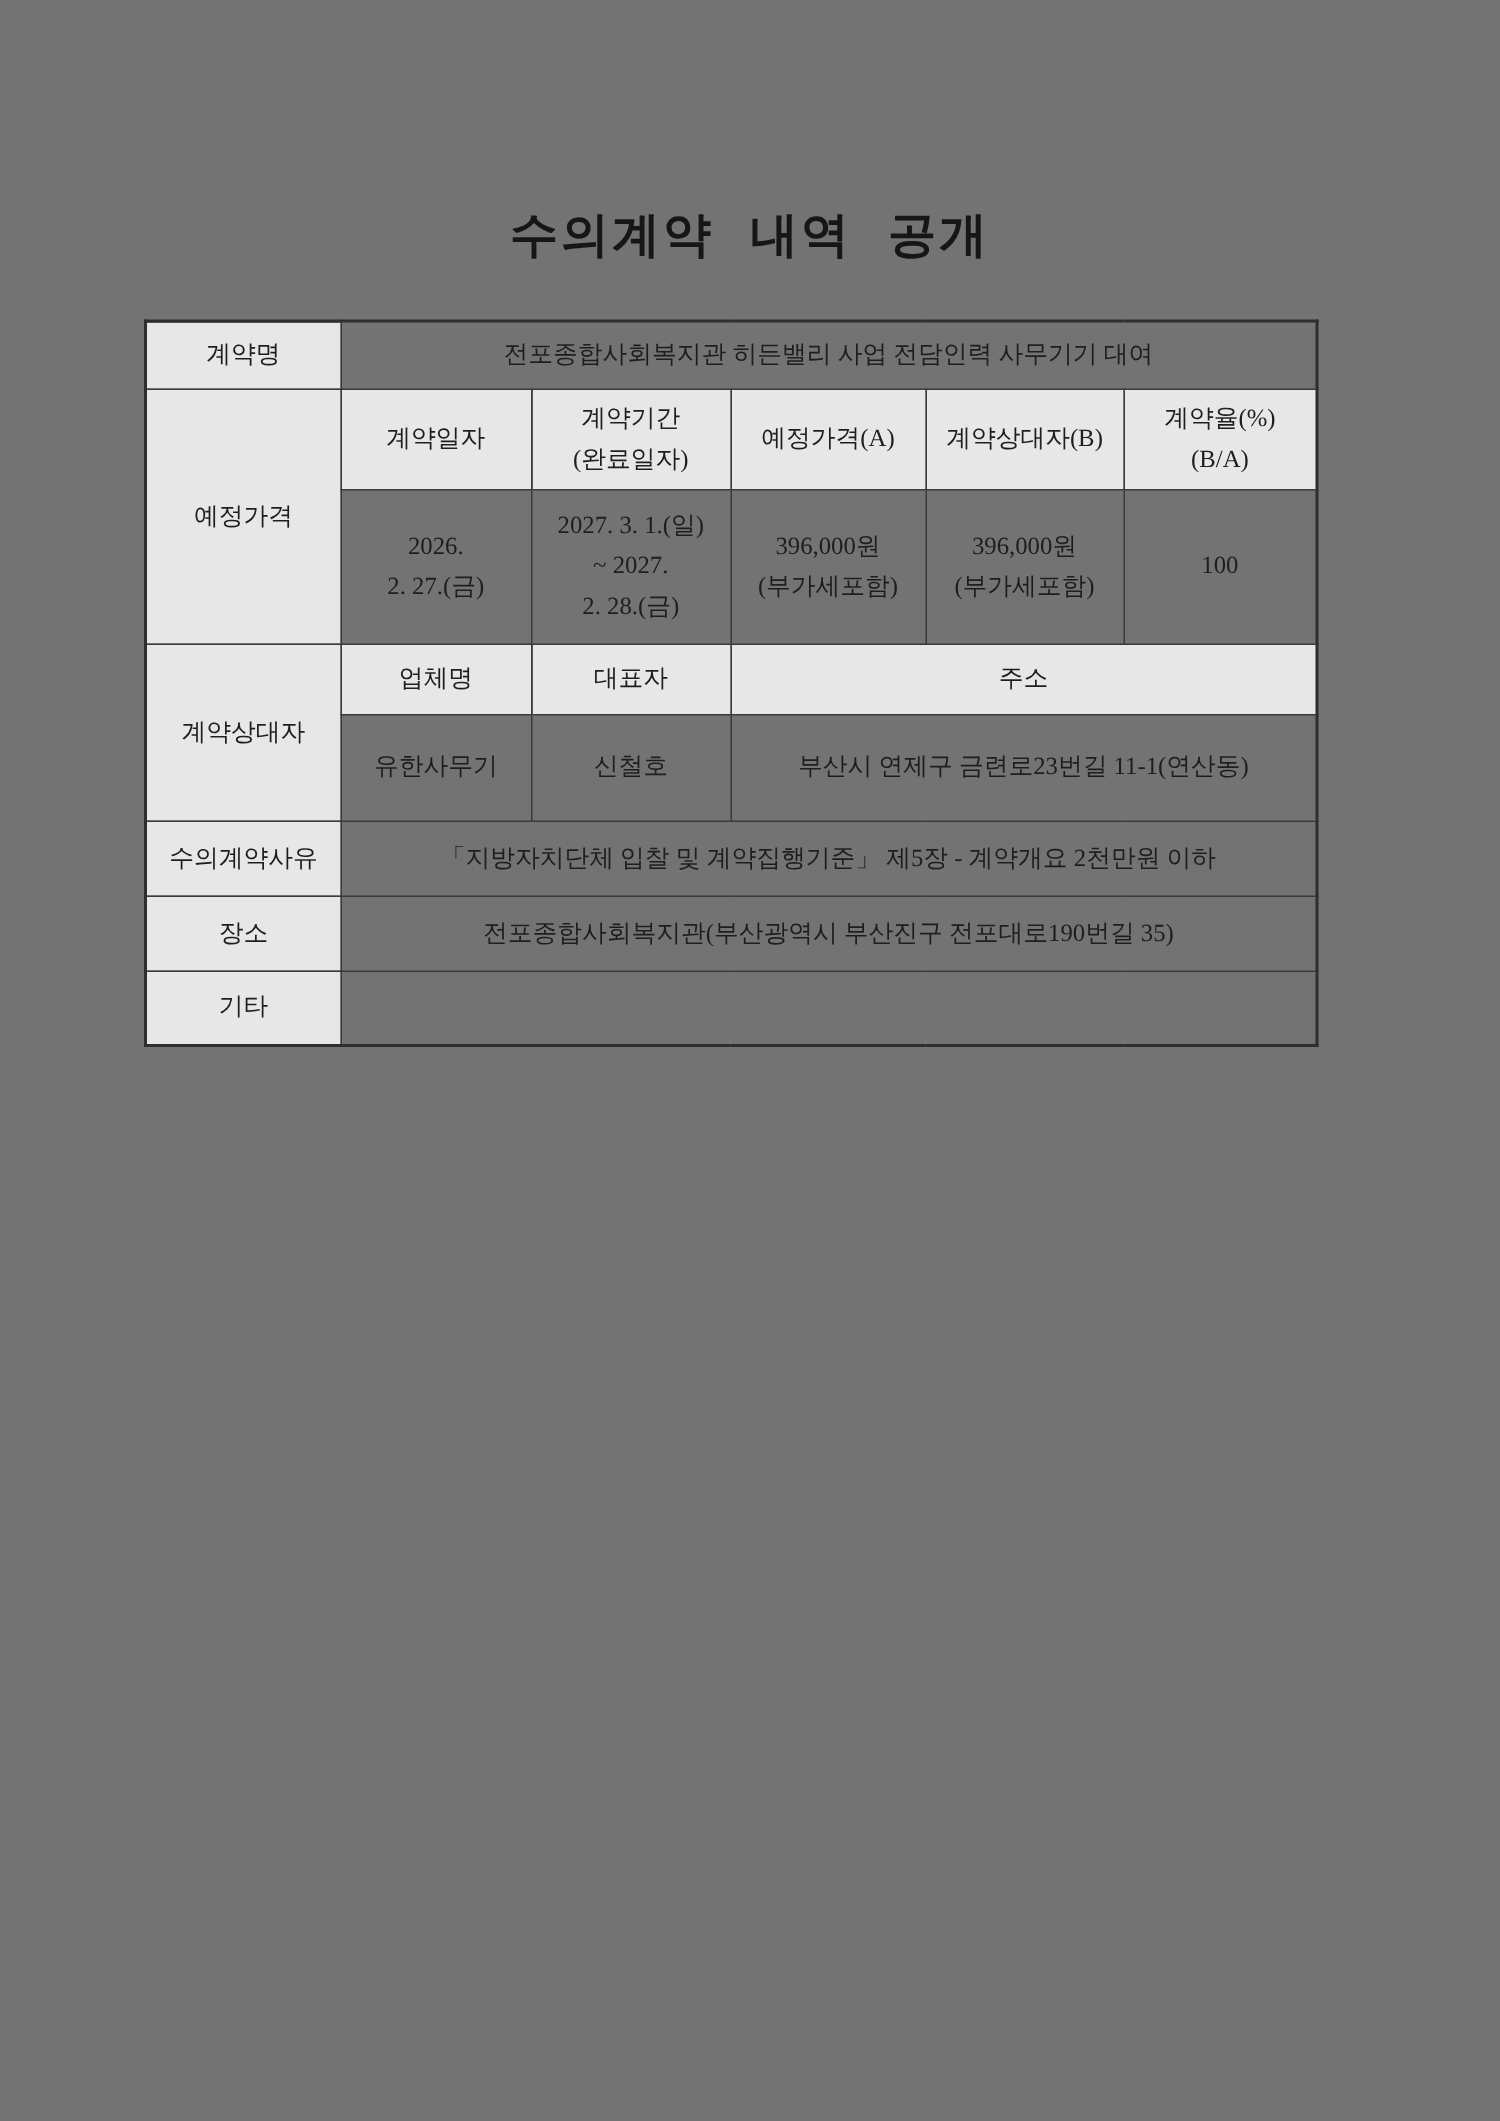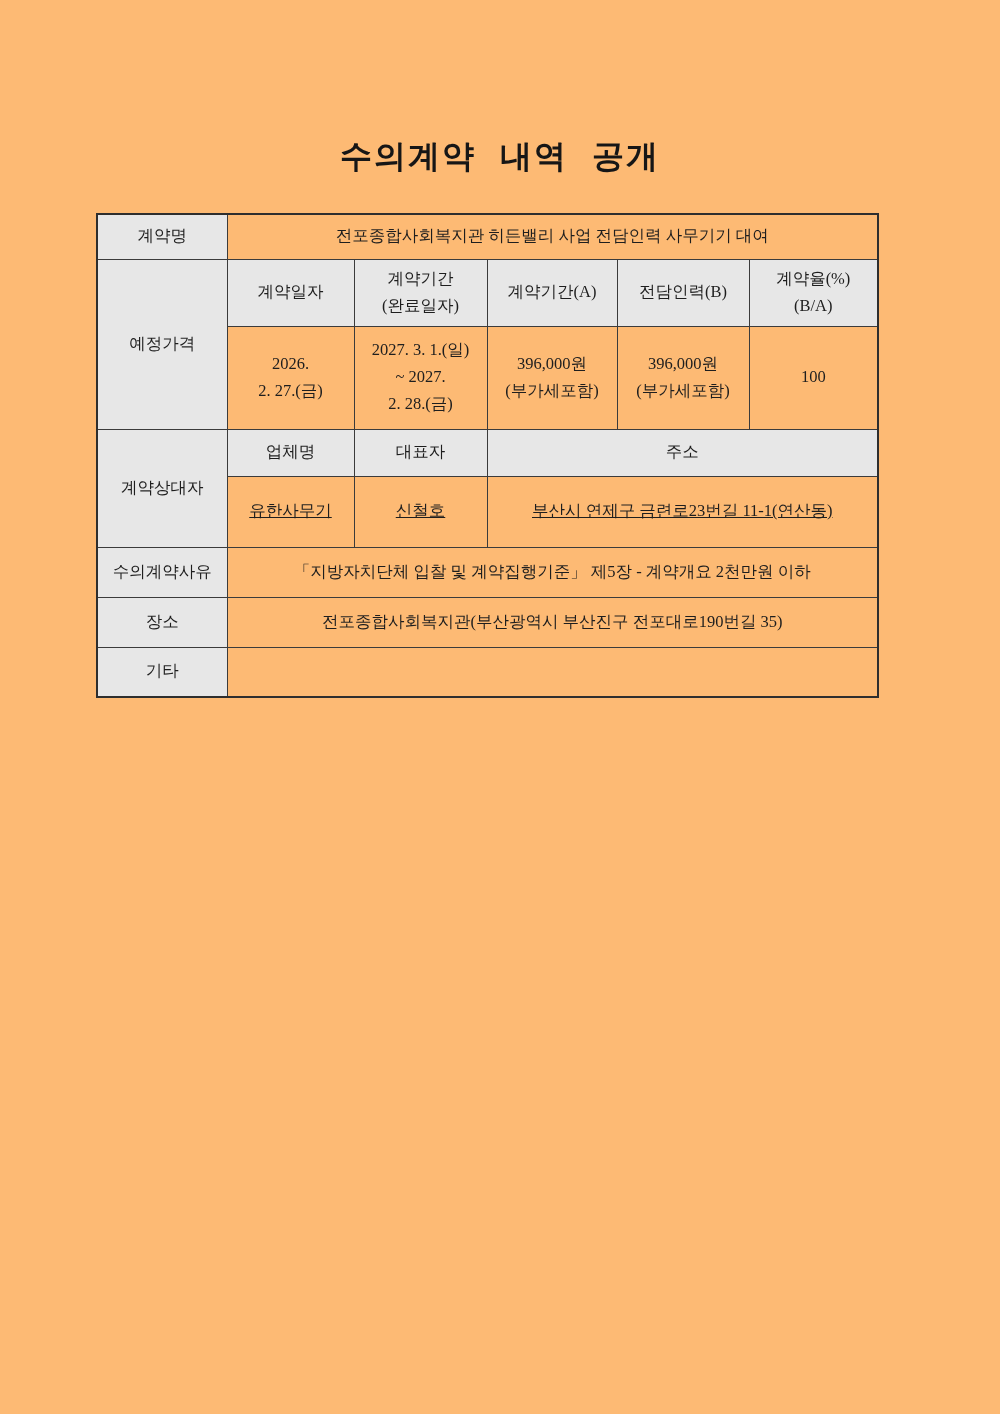--- a/index.html
+++ b/index.html
@@ -4,21 +4,21 @@
 <style>
   html, body {
     margin: 0;
     padding: 0;
     background: #ffffff;
   }
   .page {
     position: relative;
     width: 1000px;
     height: 1414px;
-    background: #fdba74;
+    background: #737373;
     font-family: "Liberation Serif", "DejaVu Serif", serif;
     color: #1e1e1e;
     overflow: hidden;
   }
   .doc-title {
     position: absolute;
     top: 135px;
     left: 0;
     width: 100%;
     margin: 0;
@@ -48,21 +48,21 @@
     overflow: hidden;
     white-space: nowrap;
   }
   td.lab, td.hd {
     background: #e7e7e7;
   }
   tr.r1 { height: 45px; margin-left: 24px; }
   tr.r2 { height: 67px; }
   tr.r3 { height: 103px; padding-left: 40px; }
   tr.r4 { height: 47px; }
-  tr.r5 { height: 71px; text-decoration: underline; }
+  tr.r5 { height: 71px; }
   tr.r6 { height: 50px; margin-top: 32px; }
   tr.r7 { height: 50px; margin-top: 20px; }
   tr.r8 { height: 50px; margin-top: 22px; }
 </style>
 </head>
 <body>
 
 <div class="page">
 
   <h1 class="doc-title">수의계약 내역 공개</h1>
@@ -83,22 +83,22 @@
       <td colspan="5">전포종합사회복지관 히든밸리 사업 전담인력 사무기기 대여</td>
     </tr>
 
     <tr class="r2">
       <td class="lab" rowspan="2">예정가격</td>
       <td class="hd">계약일자</td>
       <td class="hd">
         <div>계약기간</div>
         <div>(완료일자)</div>
       </td>
-      <td class="hd">계약기간(A)</td>
-      <td class="hd">전담인력(B)</td>
+      <td class="hd">예정가격(A)</td>
+      <td class="hd">계약상대자(B)</td>
       <td class="hd">
         <div>계약율(%)</div>
         <div>(B/A)</div>
       </td>
     </tr>
 
     <tr class="r3">
       <td>
         <div>2026.</div>
         <div>2. 27.(금)</div>

